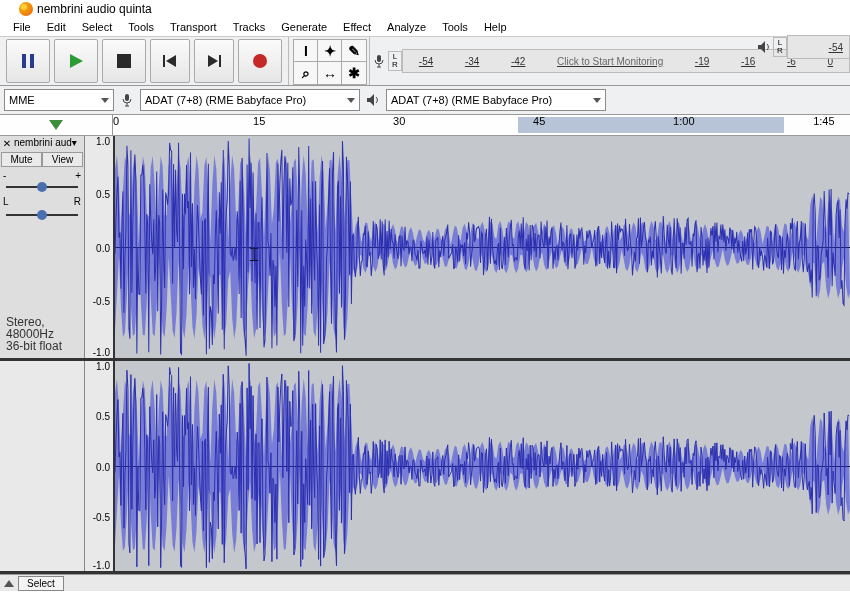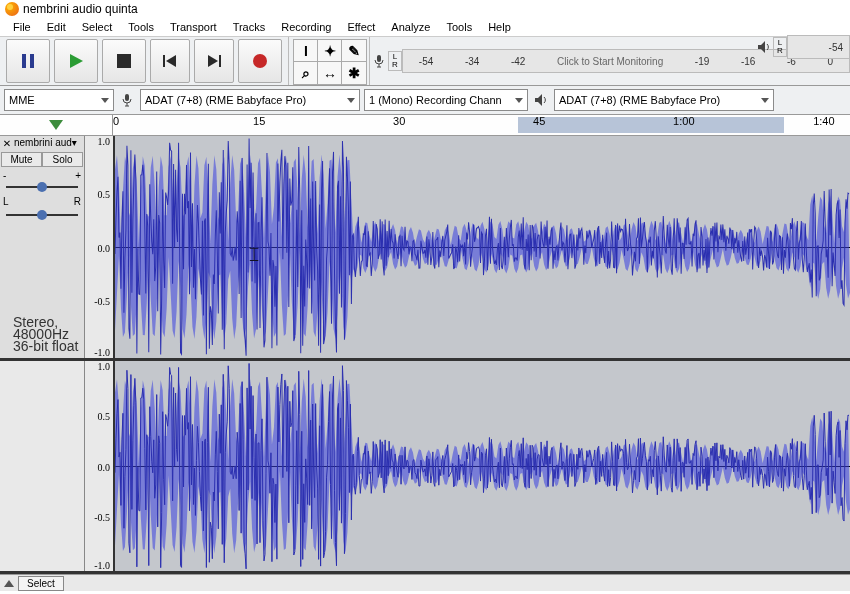--- a/index.html
+++ b/index.html
@@ -1,36 +1,36 @@
 <!DOCTYPE html>
 <html><head>
 <meta charset="utf-8">
 <style>
 html,body{margin:0;padding:0;font-family:"Segoe UI",Tahoma,sans-serif;font-size:11px;color:#000;background:#f0f0f0;}
 body{width:850px;height:594px;overflow:hidden;background:#fff;}
 
-.titlebar{height:18px;display:flex;align-items:center;padding:0 5px;background:#fff;}
+.titlebar{height:18px;display:flex;align-items:center;padding:0 19px;background:#fff;}
 .app-icon{width:14px;height:14px;border-radius:50%;background:radial-gradient(circle at 30% 30%,#ffb400,#e8601b);margin-right:4px;flex:none;position:relative;}
 .app-icon::before,.app-icon::after{content:"";position:absolute;border-radius:50%;}
 .app-icon::before{width:6px;height:6px;left:2px;top:2px;background:#ffd040;}
 .titlebar span{font-size:12px;}
 
 .menubar{height:18px;display:flex;align-items:center;padding:0 6px;gap:2px;background:#fff;}
 .menubar .item{padding:1px 7px;cursor:default;}
 
 .toolbar{height:48px;background:#eef0f2;border-top:1px solid #ccc;border-bottom:1px solid #999;display:flex;}
 .tb-group{display:flex;align-items:center;border-right:1px solid #bbb;padding:0 4px;}
 .tb-btn{width:42px;height:42px;border:1px solid #aaa;border-radius:2px;margin:2px;background:linear-gradient(#fbfbfb,#e6e6e6);display:flex;align-items:center;justify-content:center;cursor:default;}
 .tb-btn.small{width:38px;}
 .tb-tools{display:grid;grid-template-columns:repeat(3,24px);grid-template-rows:repeat(2,22px);gap:0;align-self:center;}
 .tool{width:24px;height:22px;border:1px solid #aaa;background:#f7f7f7;display:flex;align-items:center;justify-content:center;font-size:14px;font-weight:bold;}
 .meter-block{flex:1;display:flex;flex-direction:column;justify-content:center;gap:0;}
 .meter{display:flex;align-items:center;height:22px;}
 .lr{display:flex;flex-direction:column;align-items:center;font-size:8px;line-height:8px;border:1px solid #bbb;width:12px;height:18px;justify-content:center;}
-.meter-bar{flex:1;position:relative;height:22px;border:1px solid #bbb;background:#e6e6e6;display:flex;align-items:center;justify-content:space-around;font-size:10px;color:#333;}
+.meter-bar{flex:1;position:relative;height:22px;border:1px solid #bbb;background:#e6e6e6;display:flex;align-items:center;justify-content:space-around;font-size:10px;color:#333;text-decoration:underline;}
 .meter-bar .click{color:#666;font-style:normal;}
 .mic-icon,.spk-icon{width:18px;height:18px;display:flex;align-items:center;justify-content:center;}
 
 .devicebar{height:24px;background:#eef0f2;border-bottom:1px solid #999;display:flex;align-items:center;padding:2px 4px;gap:4px;}
 .combo{height:20px;border:1px solid #8b8b8b;background:#fff;display:flex;align-items:center;padding:0 4px;position:relative;overflow:hidden;white-space:nowrap;}
 .combo::after{content:"";position:absolute;right:4px;top:8px;border-left:4px solid transparent;border-right:4px solid transparent;border-top:5px solid #555;}
 .combo.host{width:100px;}
 .combo.rec{width:210px;}
 .combo.chan{width:154px;}
 .combo.play{width:210px;}
@@ -51,22 +51,22 @@
 .tc .ms{position:absolute;top:16px;left:1px;right:1px;display:flex;}
 .tc .ms div{flex:1;border:1px solid #999;text-align:center;background:#eaeaea;font-size:10px;padding:1px 0;}
 .tc .slider-lbl{position:absolute;left:3px;right:3px;display:flex;justify-content:space-between;font-size:10px;}
 .tc .gain-lbl{top:34px;}
 .tc .pan-lbl{top:60px;}
 .tc .slider{position:absolute;left:6px;right:6px;height:6px;}
 .tc .gain{top:48px;}
 .tc .pan{top:76px;}
 .tc .slider-track{height:2px;background:#333;position:relative;top:2px;}
 .tc .thumb{width:10px;height:10px;border-radius:50%;background:#4a6fb0;position:absolute;top:-4px;left:50%;margin-left:-5px;}
-.tc .fmt{position:absolute;left:13px;bottom:6px;font-size:14px;color:#333;line-height:12px;}
-.ampscale{width:28px;flex:none;background:#e9e9e9;border-right:1px solid #333;position:relative;font-size:10px;text-align:right;font-family:Liberation Serif, serif;}
+.tc .fmt{position:absolute;left:6px;bottom:6px;font-size:12px;color:#333;line-height:12px;}
+.ampscale{width:28px;flex:none;background:#e9e9e9;border-right:1px solid #333;position:relative;font-size:10px;text-align:right;}
 .ampscale div{position:absolute;right:3px;}
 .wave{flex:1;background:#c4c7cc;position:relative;overflow:hidden;border-left:1px solid #333;}
 .wave .zero{position:absolute;left:0;right:0;height:1px;background:#000;top:50%;}
 .wave svg{position:absolute;left:0;top:0;width:100%;height:100%;}
 .ibeam{position:absolute;left:132px;top:48%;font-size:20px;color:#112;}
 
 .bottom{height:16px;background:#e9e9e9;border-top:1px solid #999;display:flex;align-items:center;padding:0 4px;gap:4px;font-size:10px;}
 .spin{width:0;height:0;border-left:5px solid transparent;border-right:5px solid transparent;border-bottom:7px solid #555;}
 .selbtn{border:1px solid #888;background:#f4f4f4;padding:1px 8px;}
 svg{display:block;}
@@ -79,21 +79,21 @@
   <span>nembrini audio quinta</span>
 </div>
 
 <div class="menubar">
   <div class="item">File</div>
   <div class="item">Edit</div>
   <div class="item">Select</div>
   <div class="item">Tools</div>
   <div class="item">Transport</div>
   <div class="item">Tracks</div>
-  <div class="item">Recording</div>
+  <div class="item">Generate</div>
   <div class="item">Effect</div>
   <div class="item">Analyze</div>
   <div class="item">Tools</div>
   <div class="item">Help</div>
 </div>
 
 <div class="toolbar">
   <div class="tb-group">
     <div class="tb-btn">
         <svg width="16" height="16">
@@ -186,23 +186,20 @@
     </div>
   <div class="mic-icon">
       <svg width="14" height="14">
         <rect x="5" y="1" width="4" height="7" rx="2" fill="#444"></rect>
         <path d="M3 6a4 4 0 0 0 8 0M7 10v3M5 13h4" stroke="#444" fill="none" stroke-width="1"></path>
       </svg>
     </div>
   <div class="combo rec">
       <span>ADAT (7+8) (RME Babyface Pro)</span>
     </div>
-  <div class="combo chan">
-      <span>1 (Mono) Recording Chann</span>
-    </div>
   <div class="spk-icon">
       <svg width="14" height="14">
         <polygon points="1,5 4,5 8,1 8,13 4,9 1,9" fill="#444"></polygon>
         <path d="M10 4a4 4 0 0 1 0 6" stroke="#444" fill="none"></path>
       </svg>
     </div>
   <div class="combo play">
       <span>ADAT (7+8) (RME Babyface Pro)</span>
     </div>
 </div>
@@ -211,33 +208,33 @@
   <div class="gutter">
       <div class="scroll-tri"></div>
     </div>
   <div class="ticks">
     <div class="sel" style="left:55%;width:36%;"></div>
     <span class="tick" style="left:0%">0</span>
     <span class="tick" style="left:19%">15</span>
     <span class="tick" style="left:38%">30</span>
     <span class="tick" style="left:57%">45</span>
     <span class="tick" style="left:76%">1:00</span>
-    <span class="tick" style="left:95%">1:40</span>
+    <span class="tick" style="left:95%">1:45</span>
   </div>
 </div>
 
 <div class="tracks">
 
   <div class="track">
     <div class="tc">
       <div class="close">✕</div>
       <div class="name"><span>nembrini aud</span>▾</div>
       <div class="ms">
         <div>Mute</div>
-        <div>Solo</div>
+        <div>View</div>
       </div>
       <div class="slider-lbl gain-lbl">
           <span>-</span>
           <span>+</span>
         </div>
       <div class="slider gain">
           <div class="slider-track">
             <div class="thumb"></div>
           </div>
         </div>

